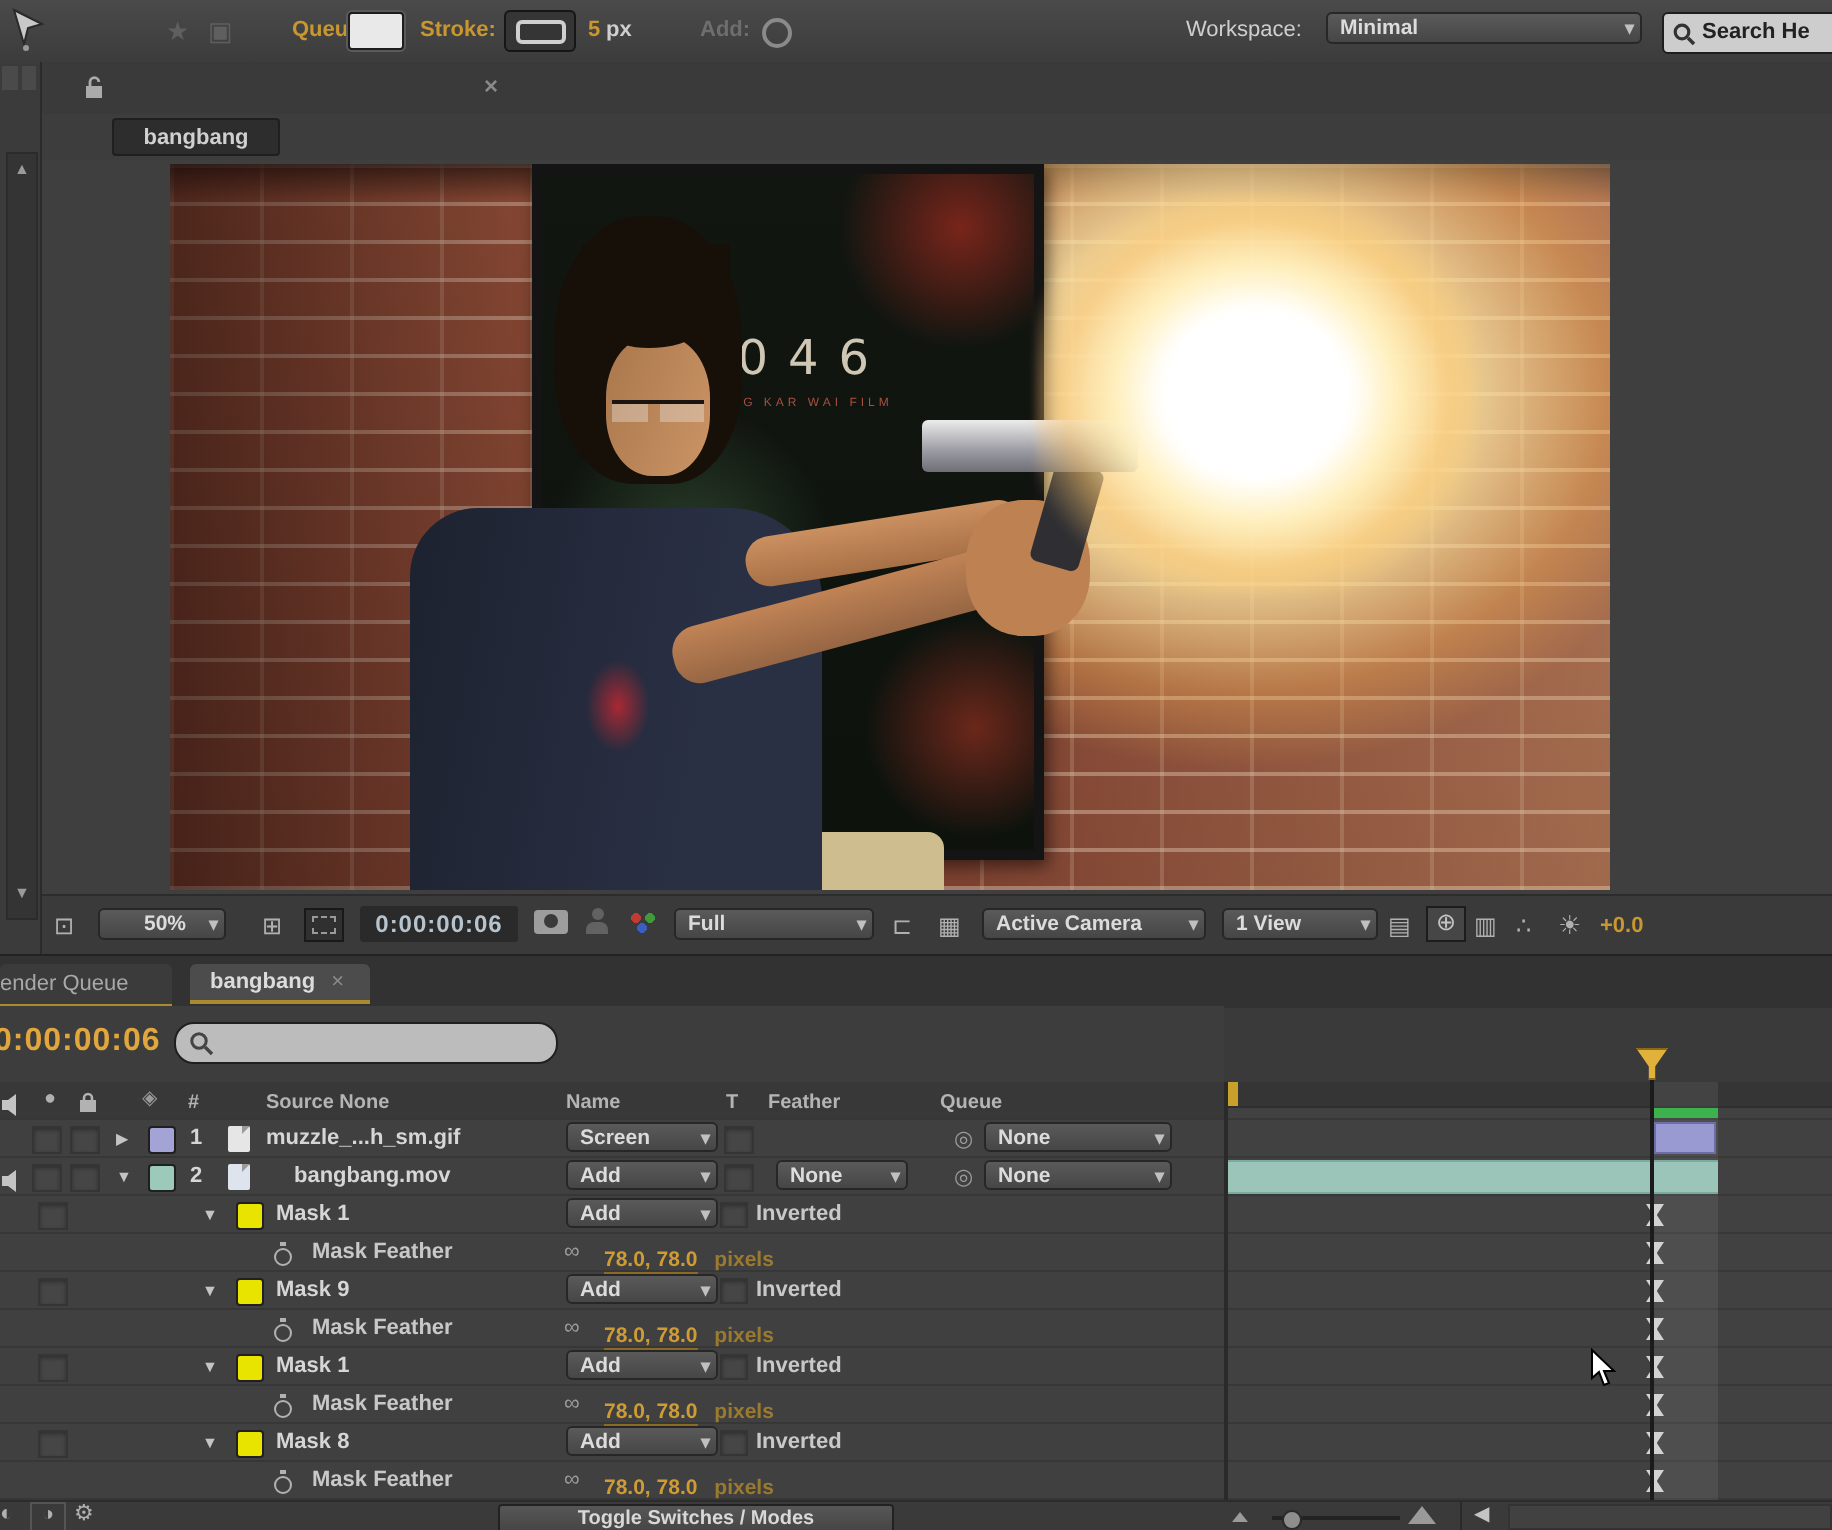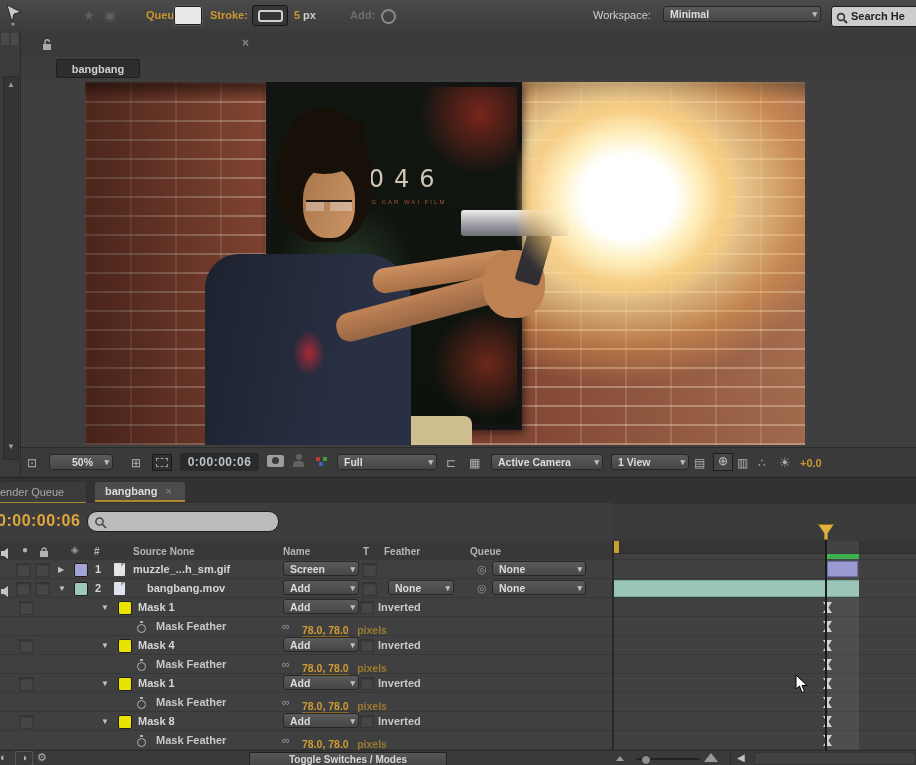--- a/index.html
+++ b/index.html
@@ -311,21 +311,21 @@
       <span class="abs" style="left:302px;top:3px;">
         <span class="hotval">78.0, 78.0</span>
         <span class="units" style="margin-left:4px;">pixels</span>
       </span>
     </div>
 
     <div class="tlrow" style="top:95px;">
       <span class="cb" style="left:19px;"></span>
       <span class="twirl" style="left:101px;">▼</span>
       <span class="swatch" style="left:118px;background:#e8e400;"></span>
-      <span class="lname" style="left:138px;top:3px;">Mask 4</span>
+      <span class="lname" style="left:138px;top:3px;">Mask 9</span>
       <div class="dd" style="left:283px;top:1px;width:76px;height:15px;">
         <span>Add</span>
       </div>
       <span class="cb" style="left:360px;width:12px;height:11px;"></span>
       <span class="lname" style="left:378px;top:3px;color:#c8c8c8;">Inverted</span>
     </div>
 
     <div class="tlrow" style="top:114px;">
       <span class="stopwatch" style="left:137px;"></span>
       <span class="lname" style="left:156px;top:3px;color:#c8c8c8;">Mask Feather</span>

